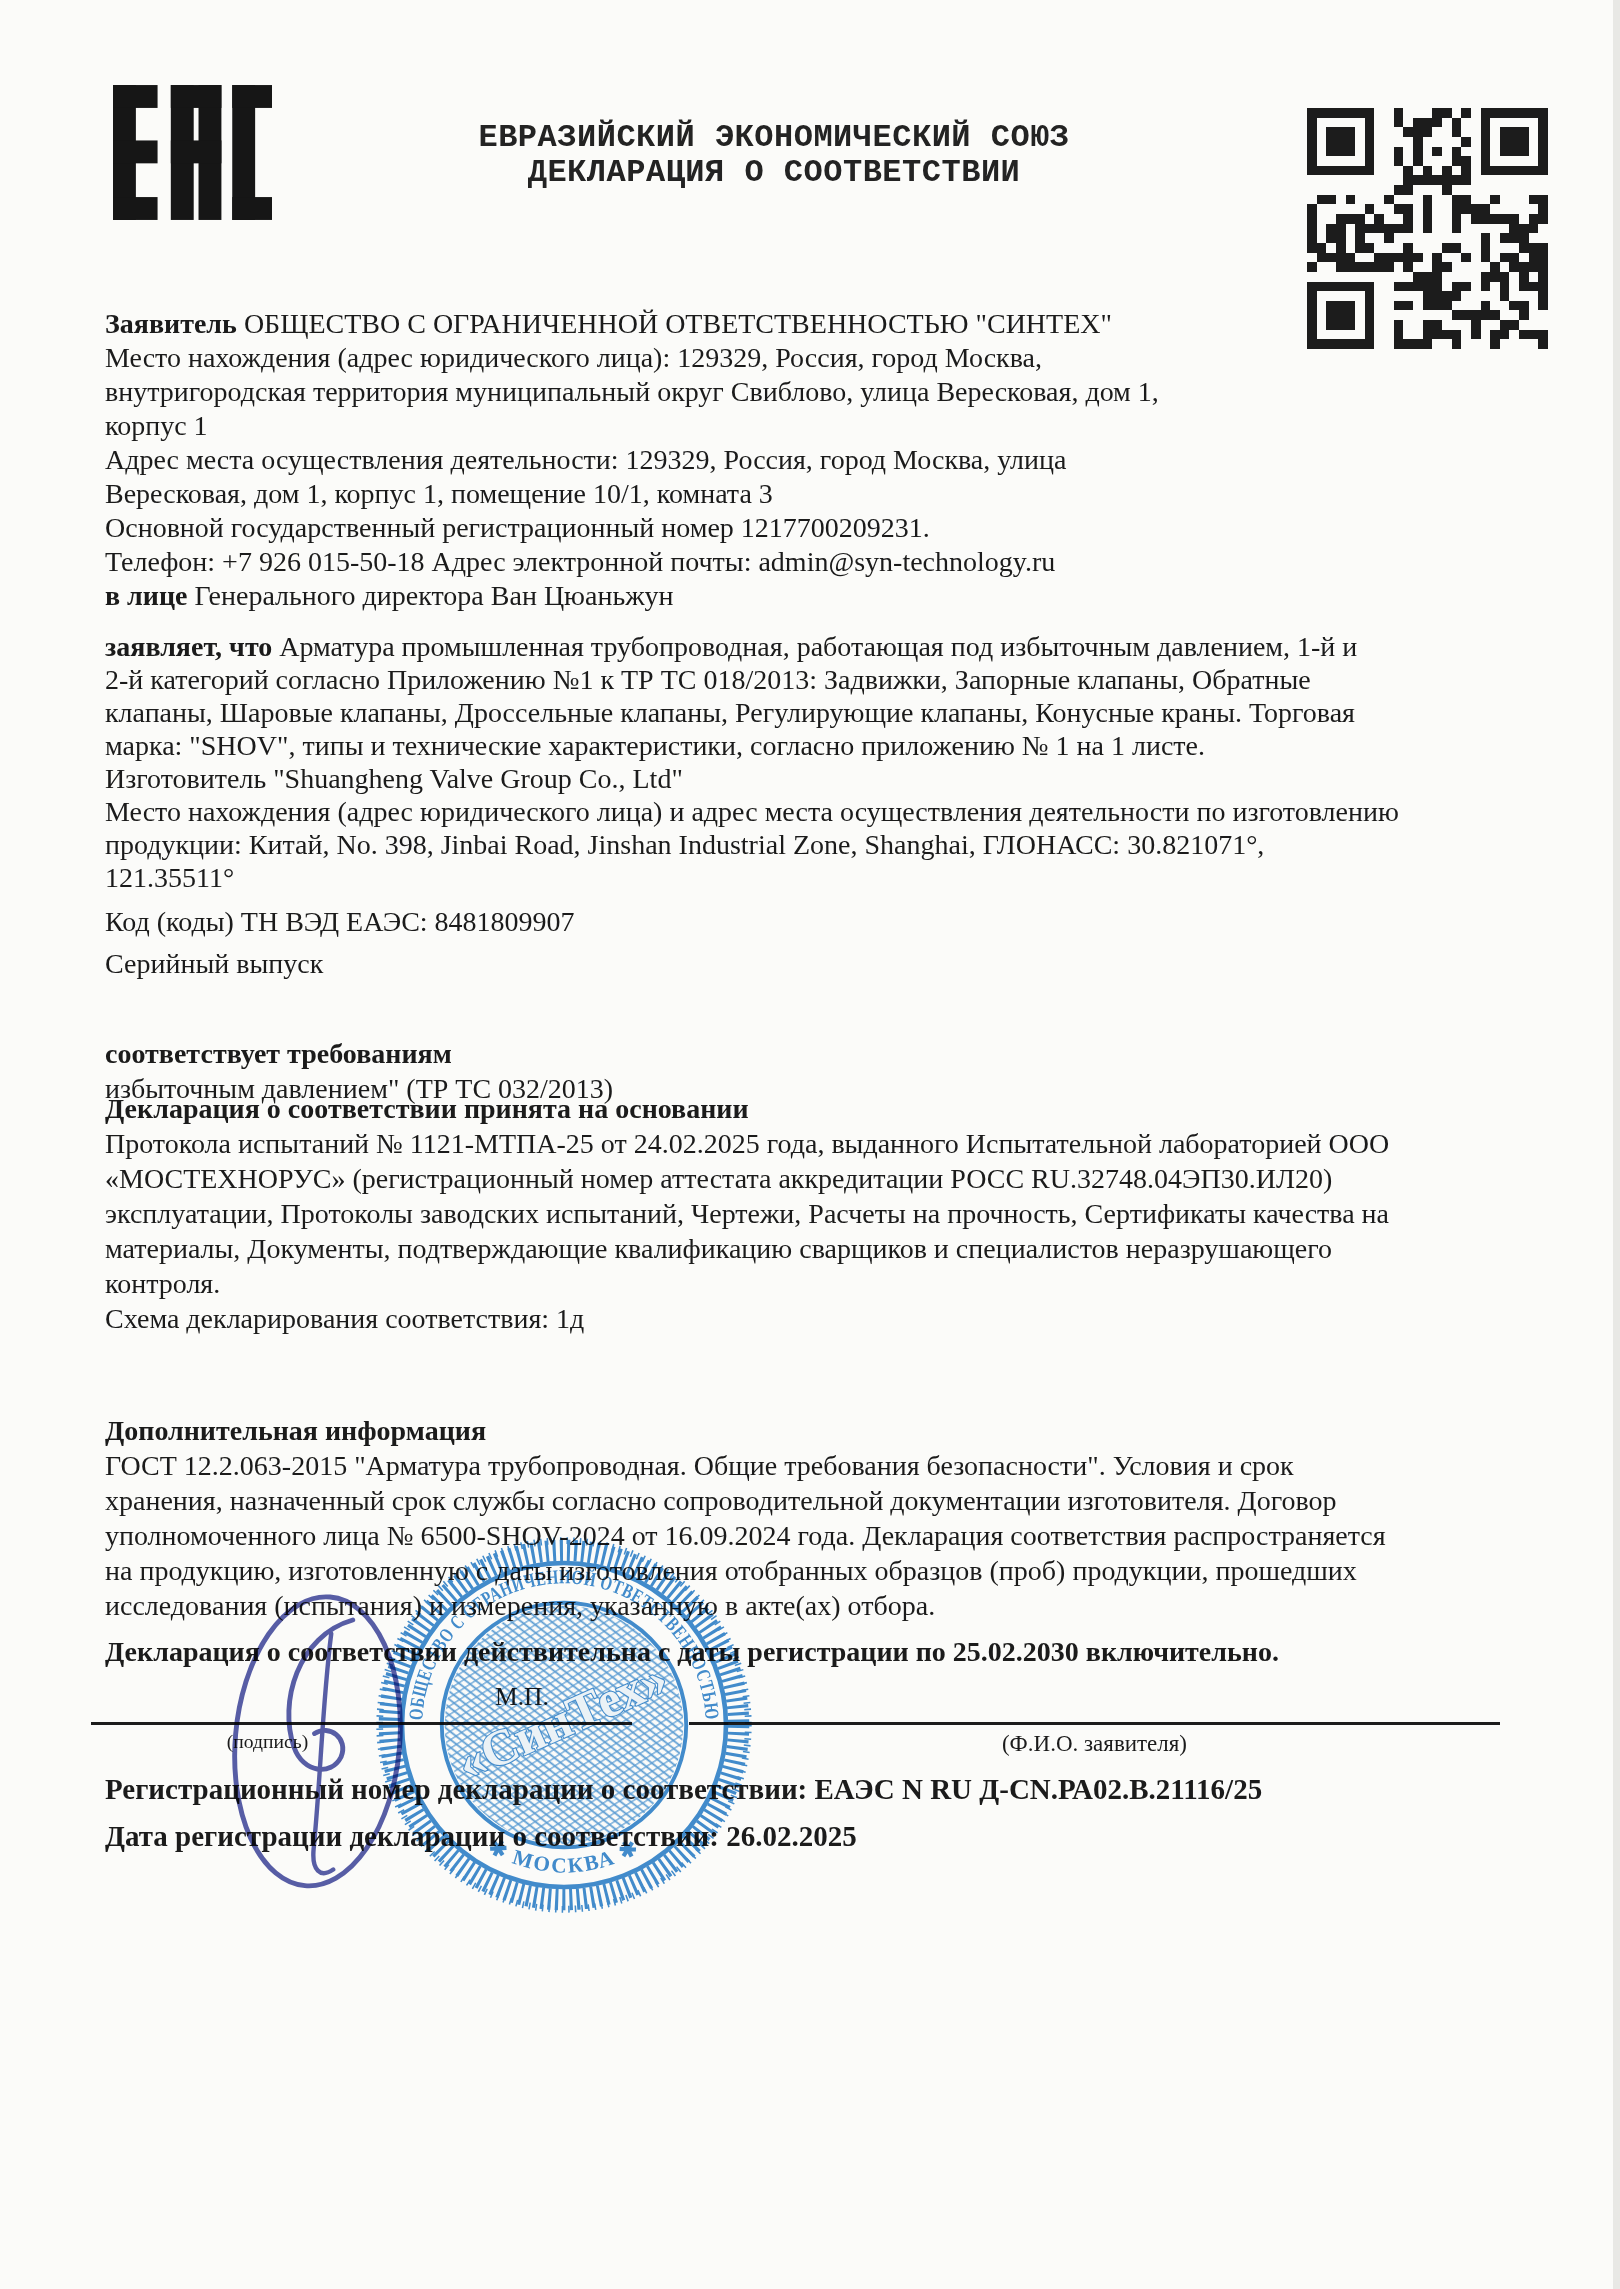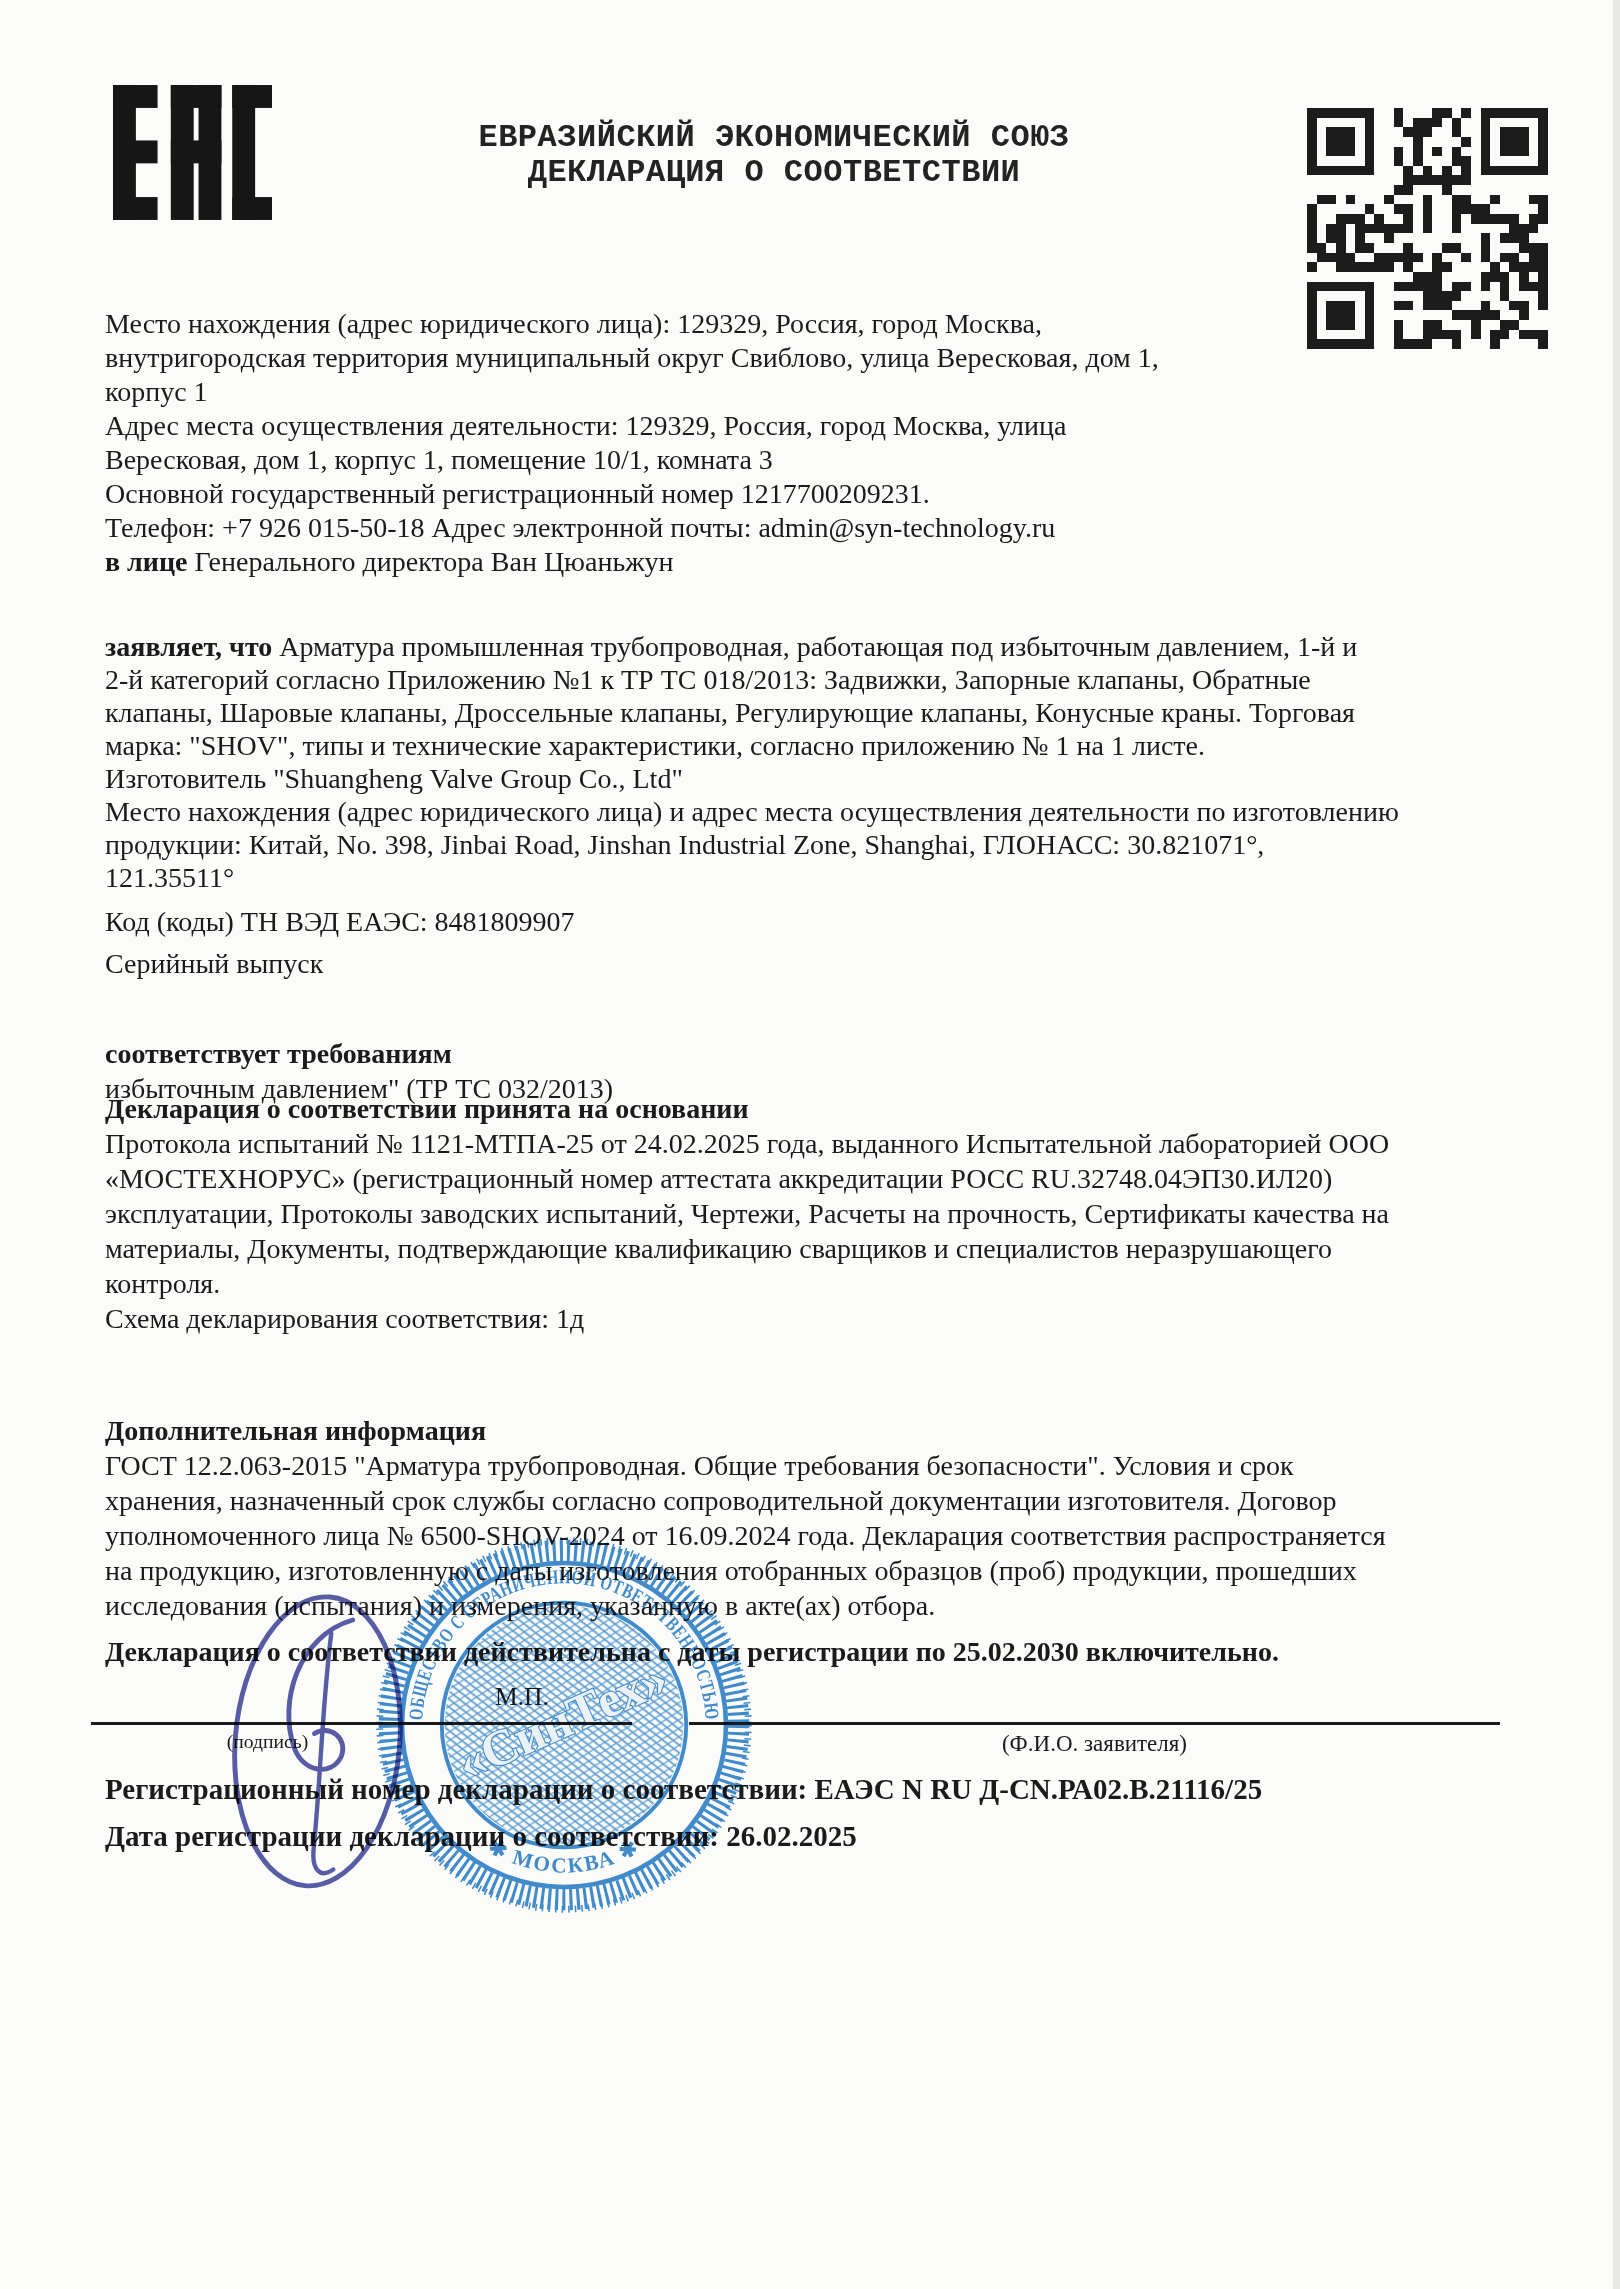--- a/index.html
+++ b/index.html
@@ -291,20 +291,21 @@
       <rect x="9" y="24" width="1" height="1"></rect>
       <rect x="10" y="24" width="1" height="1"></rect>
       <rect x="11" y="24" width="1" height="1"></rect>
       <rect x="12" y="24" width="1" height="1"></rect>
       <rect x="15" y="24" width="1" height="1"></rect>
       <rect x="19" y="24" width="1" height="1"></rect>
       <rect x="24" y="24" width="1" height="1"></rect>
     </svg>
 
   <div id="p-applicant" class="par">
+      <div class="line"><span class="b">Заявитель</span> ОБЩЕСТВО С ОГРАНИЧЕННОЙ ОТВЕТСТВЕННОСТЬЮ "СИНТЕХ"</div>
       <div class="line">Место нахождения (адрес юридического лица): 129329, Россия, город Москва,</div>
       <div class="line">внутригородская территория муниципальный округ Свиблово, улица Вересковая, дом 1,</div>
       <div class="line">корпус 1</div>
       <div class="line">Адрес места осуществления деятельности: 129329, Россия, город Москва, улица</div>
       <div class="line">Вересковая, дом 1, корпус 1, помещение 10/1, комната 3</div>
       <div class="line">Основной государственный регистрационный номер 1217700209231.</div>
       <div class="line">Телефон: +7 926 015-50-18 Адрес электронной почты: admin@syn-technology.ru</div>
       <div class="line"><span class="b">в лице</span> Генерального директора Ван Цюаньжун</div>
     </div>
   <div id="p-declares" class="par">

